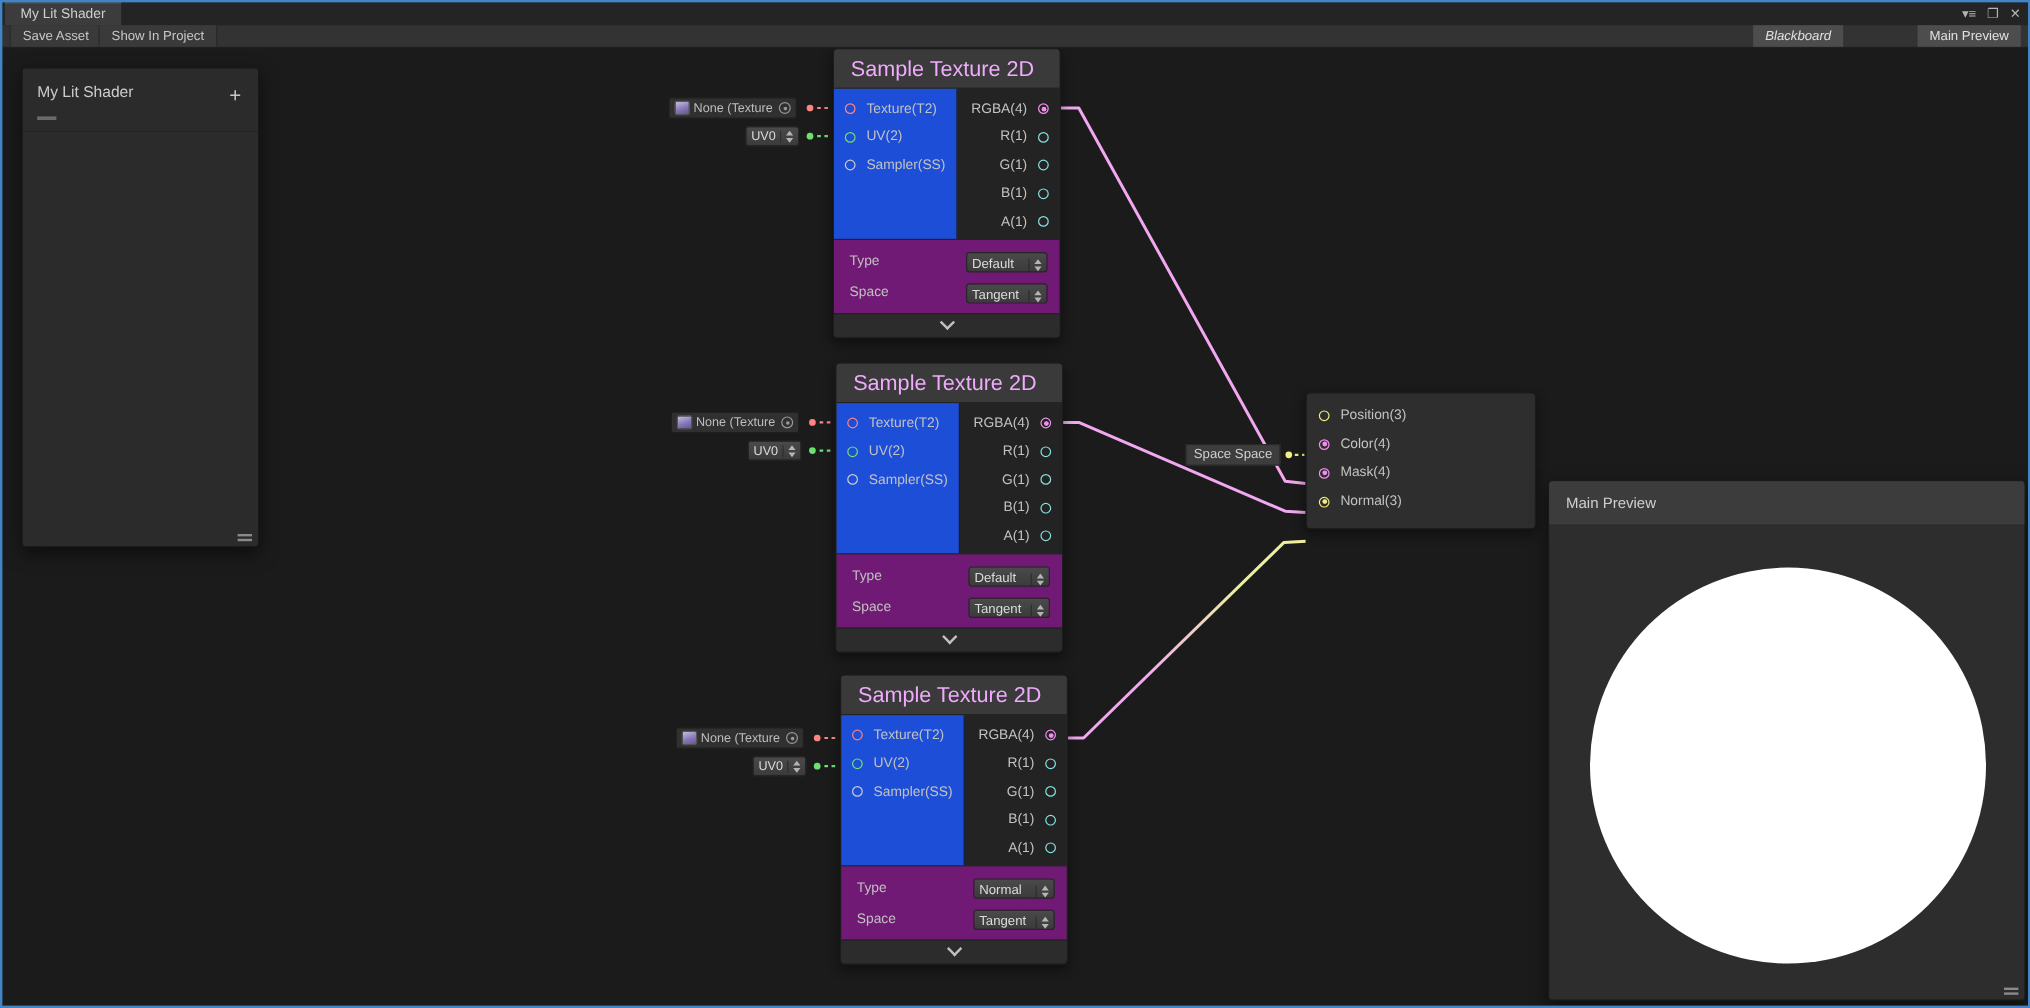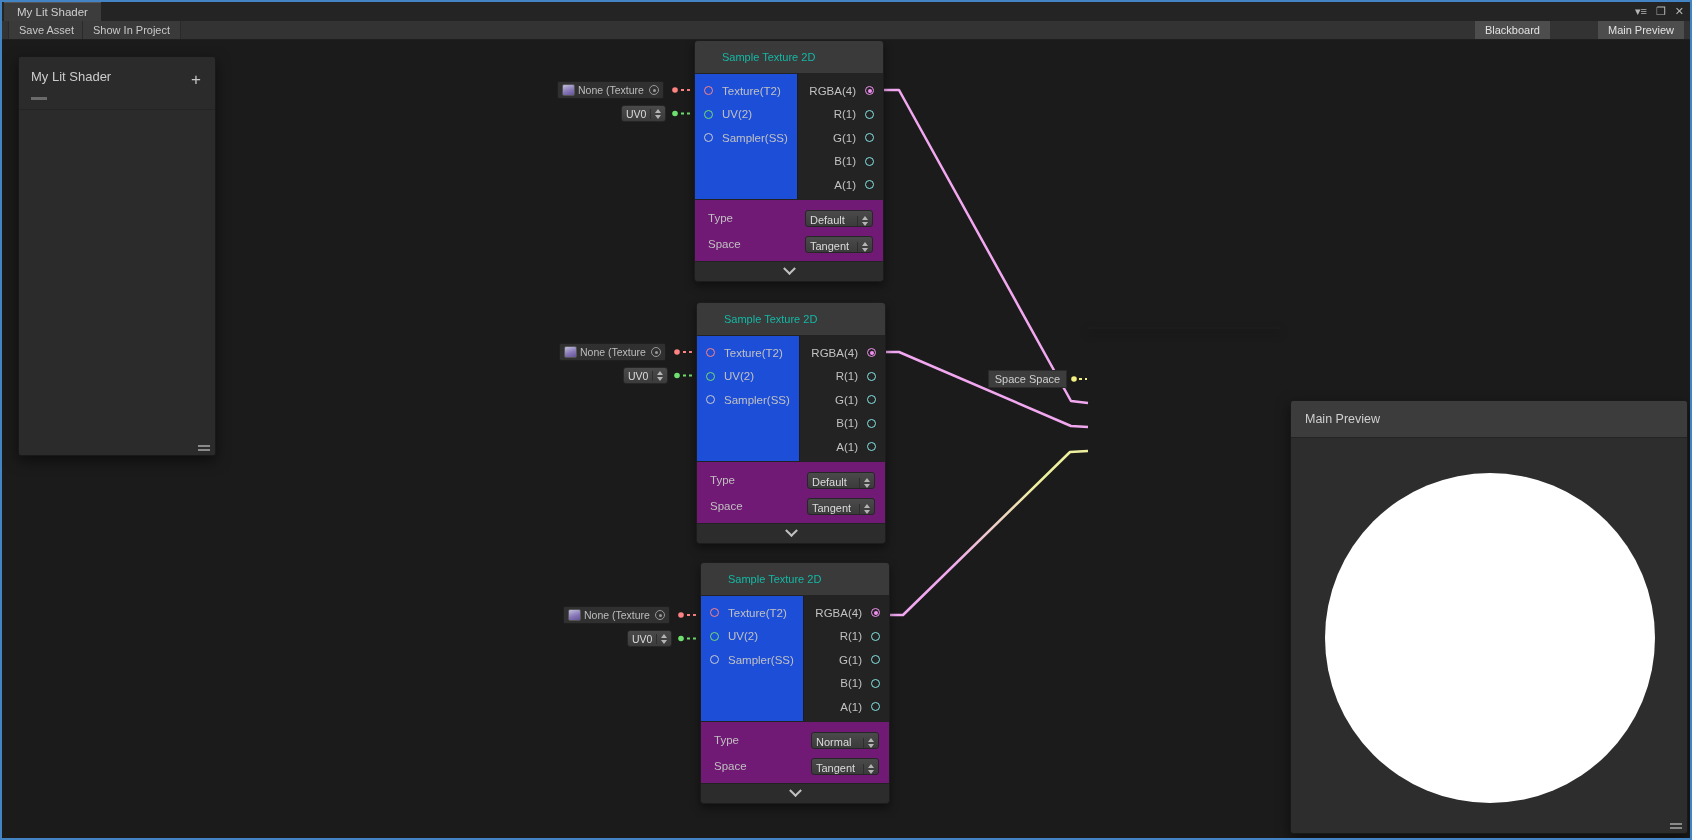--- a/index.html
+++ b/index.html
@@ -17,22 +17,22 @@
   .toolbar { position:absolute; left:2px; top:21px; right:2px; height:19px; background:#333333;
              border-bottom:1px solid #1f1f1f; z-index:50; }
   .tbtn { position:absolute; top:0; height:18px; line-height:18px; padding:0 10px; font-size:11px;
           color:#c8c8c8; background:#3a3a3a; border-right:1px solid #2a2a2a; border-left:1px solid #2a2a2a; }
   .tbtn.on { background:#4d4d4d; color:#e2e2e2; }
 
   
   .tex-node, .master-node { position:absolute; background:#2b2b2b; border:1px solid #1c1c1c;
       border-radius:4px; overflow:hidden; box-shadow:0 4px 10px rgba(0,0,0,.45); z-index:10; }
   .tex-node { width:190px; }
-  .node-header { height:33px; line-height:33px; padding-left:27px; background:#3a3a3a;
-                 color:#14b8a6; font-size:11px; border-bottom:1px solid #232323; }
+  .node-header { height:33px; line-height:33px; padding-left:14px; background:#3a3a3a;
+                 color:#f0abfc; font-size:18px; border-bottom:1px solid #232323; }
   .ports { display:flex; height:125px; }
   .in-col { width:103px; background:#1d4ed8; border-right:1px solid #1c1c1c; padding-top:5px; }
   .out-col { flex:1; background:#232323; padding-top:5px; }
   .prow { height:23.5px; display:flex; align-items:center; gap:9px; padding-left:9px; }
   .prow.out { justify-content:flex-end; padding-left:0; padding-right:9px; }
   .plabel { font-size:11.5px; color:#c2c2c2; white-space:nowrap; }
   .port { width:9px; height:9px; border-radius:50%; border:1.5px solid currentColor;
           position:relative; flex:none; }
   .port.filled::after { content:""; position:absolute; inset:1.5px; border-radius:50%; background:currentColor; }
   .controls { height:62px; background:#701a75; border-top:1px solid #222; padding-top:5px; }
@@ -98,21 +98,21 @@
   <div class="tab">My Lit Shader</div>
   <div class="win-icons">
     <span>▾≡</span>
     <span>❐</span>
     <span>✕</span>
   </div>
 </div>
 <div class="toolbar">
   <div class="tbtn" style="left:6px;">Save Asset</div>
   <div class="tbtn" style="left:80px;">Show In Project</div>
-  <div class="tbtn on" style="right:140px; border:none;">Blackboard</div>
+  <div class="tbtn on" style="right:154px; border:none;font-style:italic;">Blackboard</div>
   <div class="tbtn on" style="right:6px; border:none;">Main Preview</div>
 </div>
 
 <svg class="wires" width="1692" height="840">
   <defs>
     <linearGradient id="pinkYellow" gradientUnits="userSpaceOnUse" x1="890" y1="615" x2="1088" y2="451">
       <stop offset="0" stop-color="#f2a8f0"></stop>
         <stop offset="0.3" stop-color="#f2a8f0"></stop>
       <stop offset="0.75" stop-color="#eef0a0"></stop>
         <stop offset="1" stop-color="#eef0a0"></stop>
@@ -382,20 +382,38 @@
       <i class="tri-up"></i>
       <i class="tri-down"></i>
     </span>
 </div>
 
 <div class="os-node">
   <span>Space Space</span>
 </div>
 
 <div class="master-node" style="left:1088px; top:327px;">
+  <div class="master-body">
+    <div class="mrow">
+        <span class="port" style="color:#f2ee7f"></span>
+        <span class="plabel">Position(3)</span>
+      </div>
+    <div class="mrow">
+        <span class="port filled" style="color:#f08ff0"></span>
+        <span class="plabel">Color(4)</span>
+      </div>
+    <div class="mrow">
+        <span class="port filled" style="color:#f08ff0"></span>
+        <span class="plabel">Mask(4)</span>
+      </div>
+    <div class="mrow">
+        <span class="port filled" style="color:#f2ee7f"></span>
+        <span class="plabel">Normal(3)</span>
+      </div>
+  </div>
 </div>
 
 <div class="panel blackboard">
   <div class="bb-title">My Lit Shader</div>
   <div class="bb-add">+</div>
   <div class="bb-dash"></div>
   <div class="bb-div"></div>
   <div class="rhandle"></div>
 </div>
 

